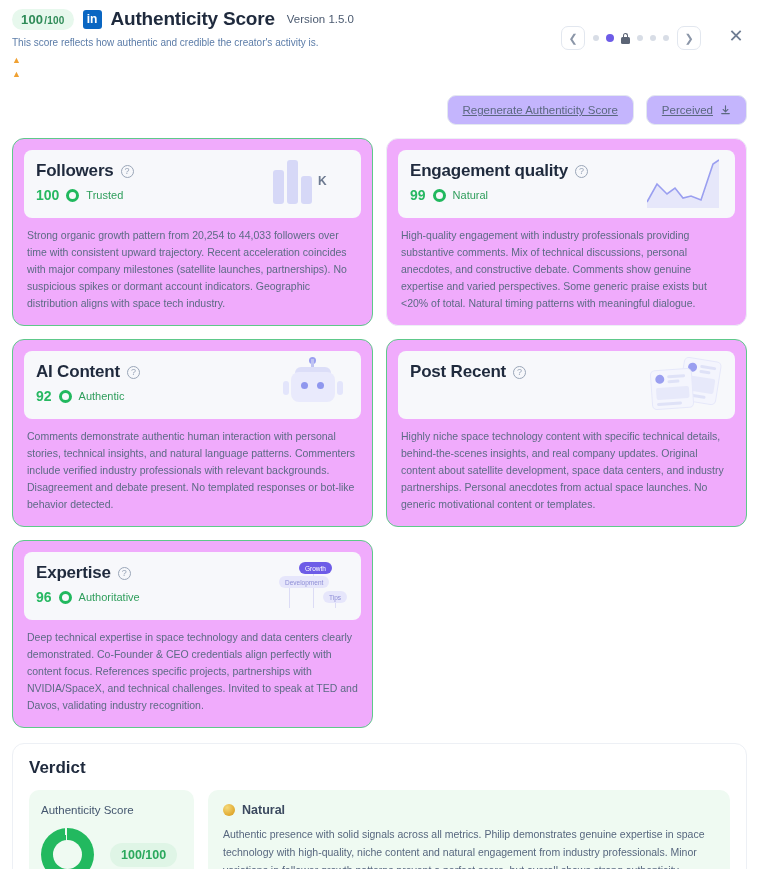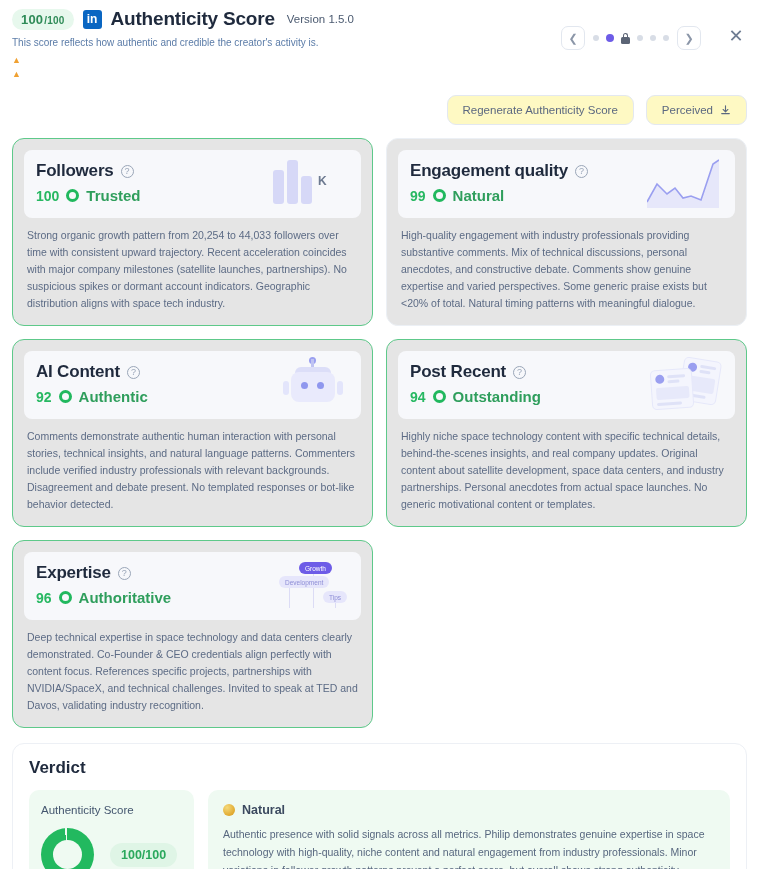--- a/index.html
+++ b/index.html
@@ -47,46 +47,46 @@
   .lock .body { position:absolute; bottom:0; left:0; width:9px; height:7px; background:#5b6475; border-radius:1.5px; }
   .lock .shk { position:absolute; top:0; left:2px; width:5px; height:5px; border:1.5px solid #5b6475; border-bottom:none; border-radius:3px 3px 0 0; }
   .close-x {
     position: absolute; right: 12px; top: 26px; width: 22px; height: 22px;
     color: #6f7d93; font-size: 18px; line-height: 20px; text-align: center; cursor: pointer;
   }
 
   
   .actions { display: flex; justify-content: flex-end; gap: 12px; padding: 14px 12px 0 12px; }
   .btn {
-    border: 1px solid #e3e8f0; background: #fef9c3; border-radius: 9px;
+    border: 1px solid #e3e8f0; background: #c4b5fd; border-radius: 9px;
     padding: 8px 15px; font-size: 11.5px; color: #5b6880; cursor: pointer;
-    display: flex; align-items: center; gap: 7px; font-family:"Liberation Sans",sans-serif;
+    display: flex; align-items: center; gap: 7px; font-family:"Liberation Sans",sans-serif;text-decoration:underline;
   }
 
   
   .grid { display: flex; flex-wrap: wrap; gap: 13px; padding: 13px 12px 0 12px; }
   .card {
     width: 361px; border: 1px solid #5ec98a; border-radius: 12px;
-    background: #e5e5e5; overflow: hidden; padding: 11px;
+    background: #f0abfc; overflow: hidden; padding: 11px;
   }
   .card.plain { border-color: #ecf0f5; }
   .card-head {
     background: #f7f8fb; border-radius: 8px; padding: 11px 12px 10px 12px;
     position: relative; min-height: 68px;
   }
   .card-title { display: flex; align-items: center; gap: 7px; }
   .card-title h3 { font-size: 17px; font-weight: 700; color: #1f2a3d; letter-spacing: -.2px; }
   .qmark {
     width: 13px; height: 13px; border-radius: 50%; border: 1.2px solid #9aa6b8;
     color: #9aa6b8; font-size: 9px; line-height: 11px; text-align: center; cursor: pointer;
   }
   .score-row { display: flex; align-items: center; gap: 7px; margin-top: 6px; }
   .score-num { font-size: 14px; font-weight: 700; color: #27b862; }
   .ring { width: 13px; height: 13px; border-radius: 50%; border: 3px solid #21b85e; }
-  .score-label { font-size: 15px; color: #2f9e5c; font-weight: 700; }
+  .score-label { font-size: 11px; color: #2f9e5c; font-weight: 400; }
   .card-body { font-size: 10.5px; line-height: 1.62; color: #5c6b85; padding: 9px 3px 2px 3px; }
 
   
   .illus { position: absolute; right: 10px; top: 8px; width: 78px; height: 54px; }
 
   .bars { display: flex; align-items: flex-end; gap: 3px; height: 46px; }
   .bars .b { width: 11px; background: #d6d8f7; border-radius: 3px; }
   .bars .k { font-size: 12px; color: #6d7a90; font-weight: 600; align-self: center; margin-left: 3px;}
 
   .spark { width: 72px; height: 50px; }
@@ -281,25 +281,20 @@
         </div>
       </div>
       <div class="card-body">Comments demonstrate authentic human interaction with personal stories, technical insights, and natural language patterns. Commenters include verified industry professionals with relevant backgrounds. Disagreement and debate present. No templated responses or bot-like behavior detected.</div>
     </div>
 
     <div class="card">
       <div class="card-head">
         <div class="card-title">
           <h3>Post Recent</h3>
           <span class="qmark">?</span>
-        </div>
-        <div class="score-row">
-          <span class="score-num">94</span>
-          <span class="ring"></span>
-          <span class="score-label">Outstanding</span>
         </div>
         <div class="illus">
           <div class="posts">
             <div class="p p1">
               <span class="av" style="left:4px;top:4px;"></span>
               <span class="ln" style="left:16px;top:5px;width:16px;"></span>
               <span class="ln" style="left:16px;top:10px;width:11px;"></span>
               <span class="blk" style="left:4px;top:17px;width:29px;height:15px;"></span>
               <span class="ln" style="left:4px;top:35px;width:22px;"></span>
             </div>

